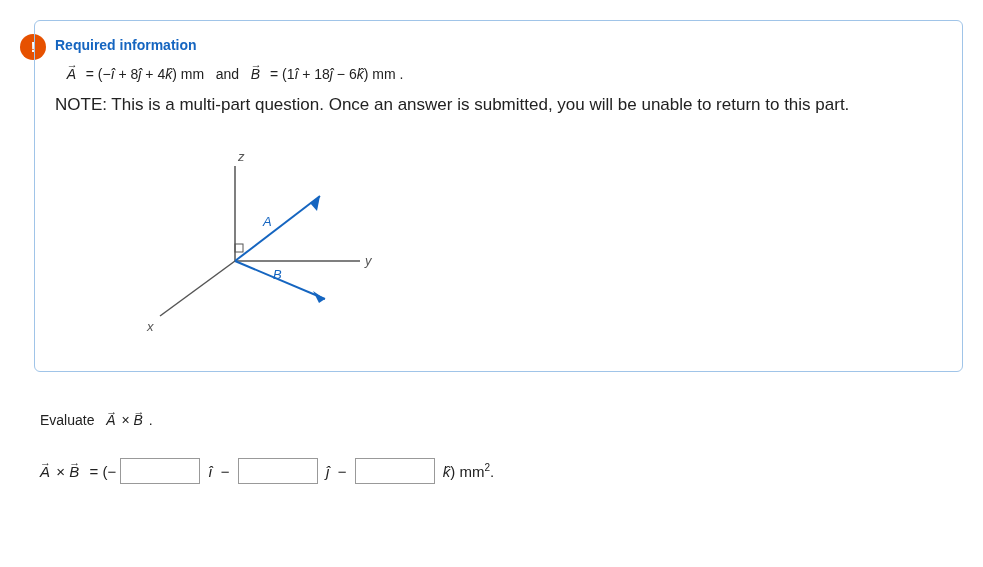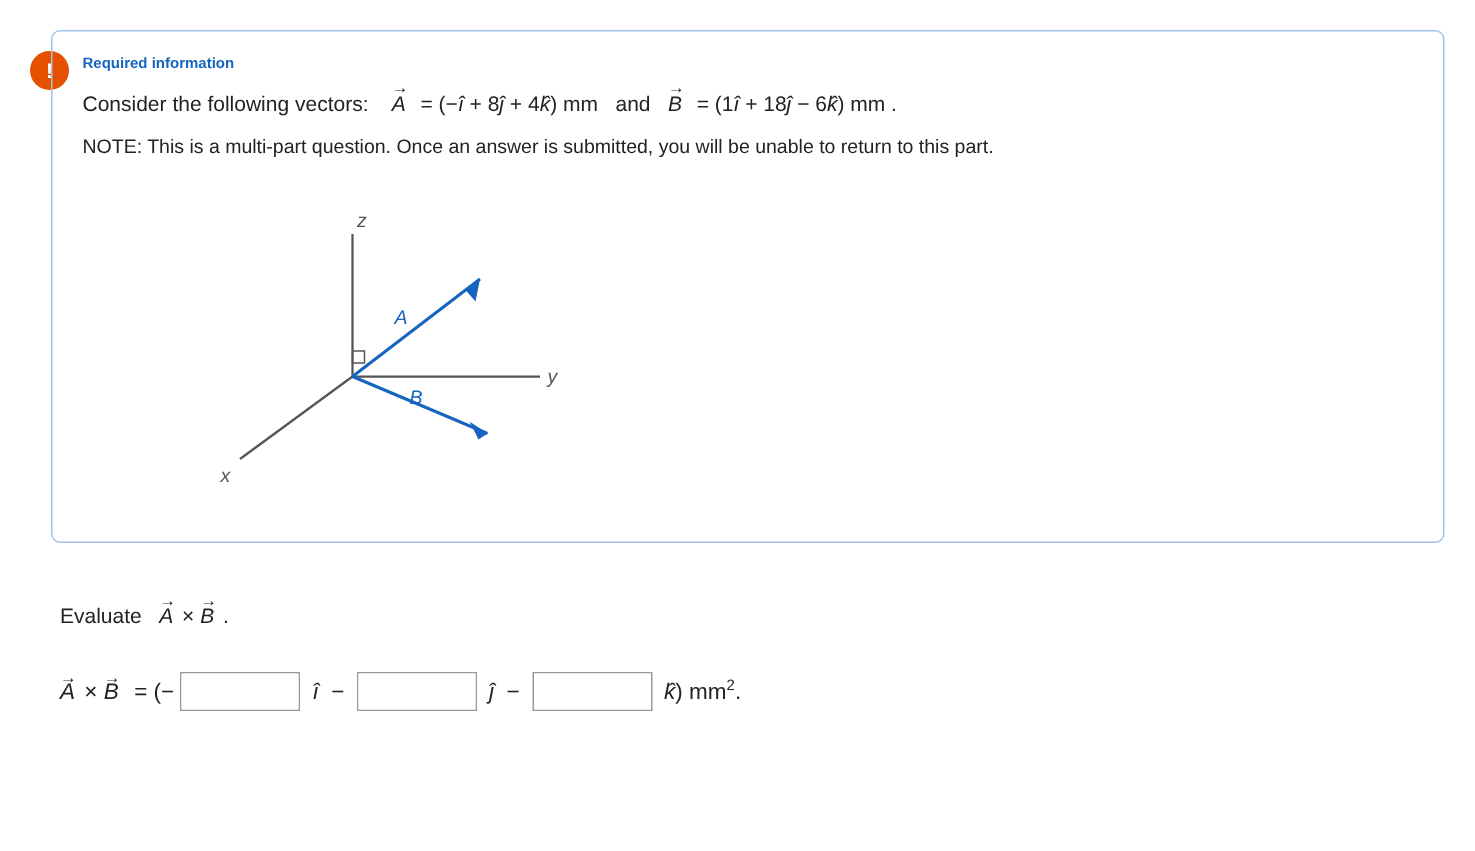--- a/index.html
+++ b/index.html
@@ -37,32 +37,32 @@
       align-items: center;
       justify-content: center;
       color: white;
       font-weight: bold;
       font-size: 14px;
     }
 
     .required-title {
       color: #1565c0;
       font-weight: bold;
-      font-size: 10px;
+      font-size: 14px;
       margin-bottom: 10px;
     }
 
     .consider-text {
       font-size: 14px;
       margin-bottom: 10px;
       line-height: 1.6;
     }
 
     .note-text {
-      font-size: 13px;
+      font-size: 17px;
       margin-bottom: 16px;
       color: #222;
     }
 
     
     .diagram-area {
       display: flex;
       justify-content: flex-start;
       padding-left: 50px;
       margin-top: 10px;
@@ -116,21 +116,20 @@
 
 <div class="page-wrapper">
 
   <div style="position:relative; margin-left: 14px;">
     <div class="info-icon">!</div>
     <div class="info-box">
 
       <div class="required-title">Required information</div>
 
       <div class="consider-text">
-        <span>Consider the following vectors:</span>
         
         &nbsp;&nbsp;
         <span>
           <span style="position:relative; display:inline-block; margin-right:2px;">
             <span style="position:absolute; top:-7px; left:0; font-size:11px;">→</span>
             <em>A</em>
           </span>
           &nbsp;= (−<em>î</em> + 8<em>ĵ</em> + 4<em>k̂</em>) mm
         </span>
         &nbsp; and &nbsp;

